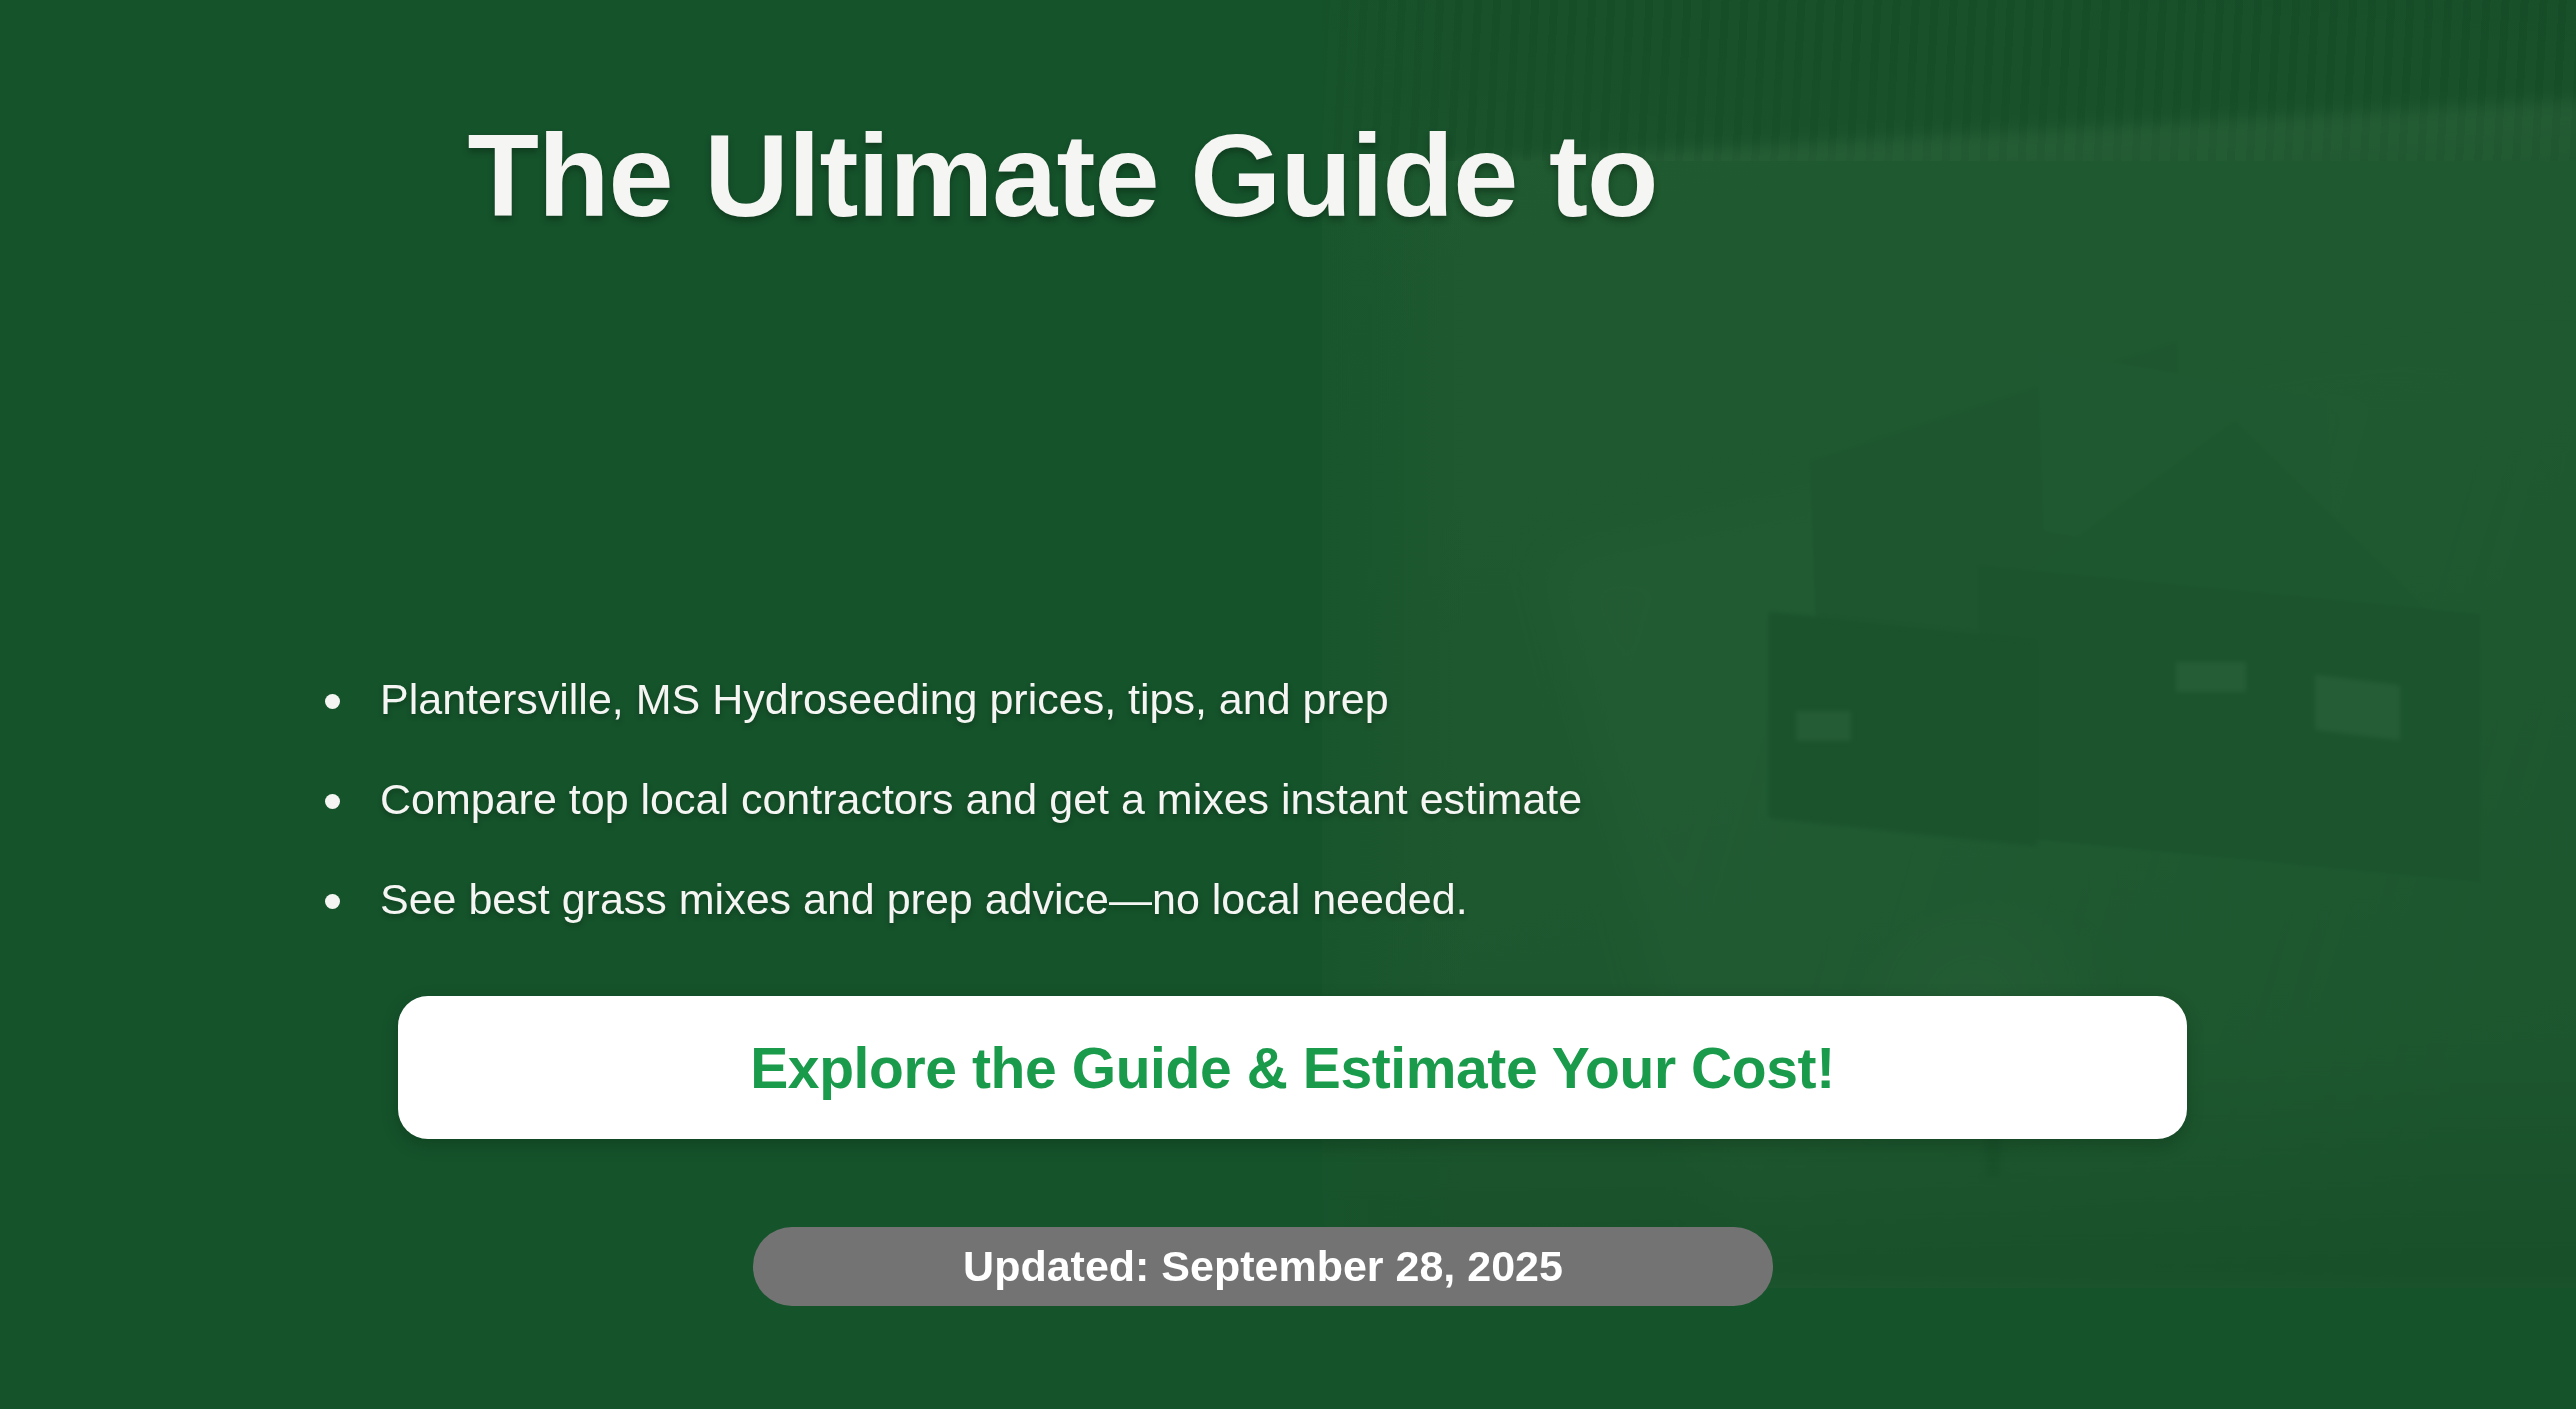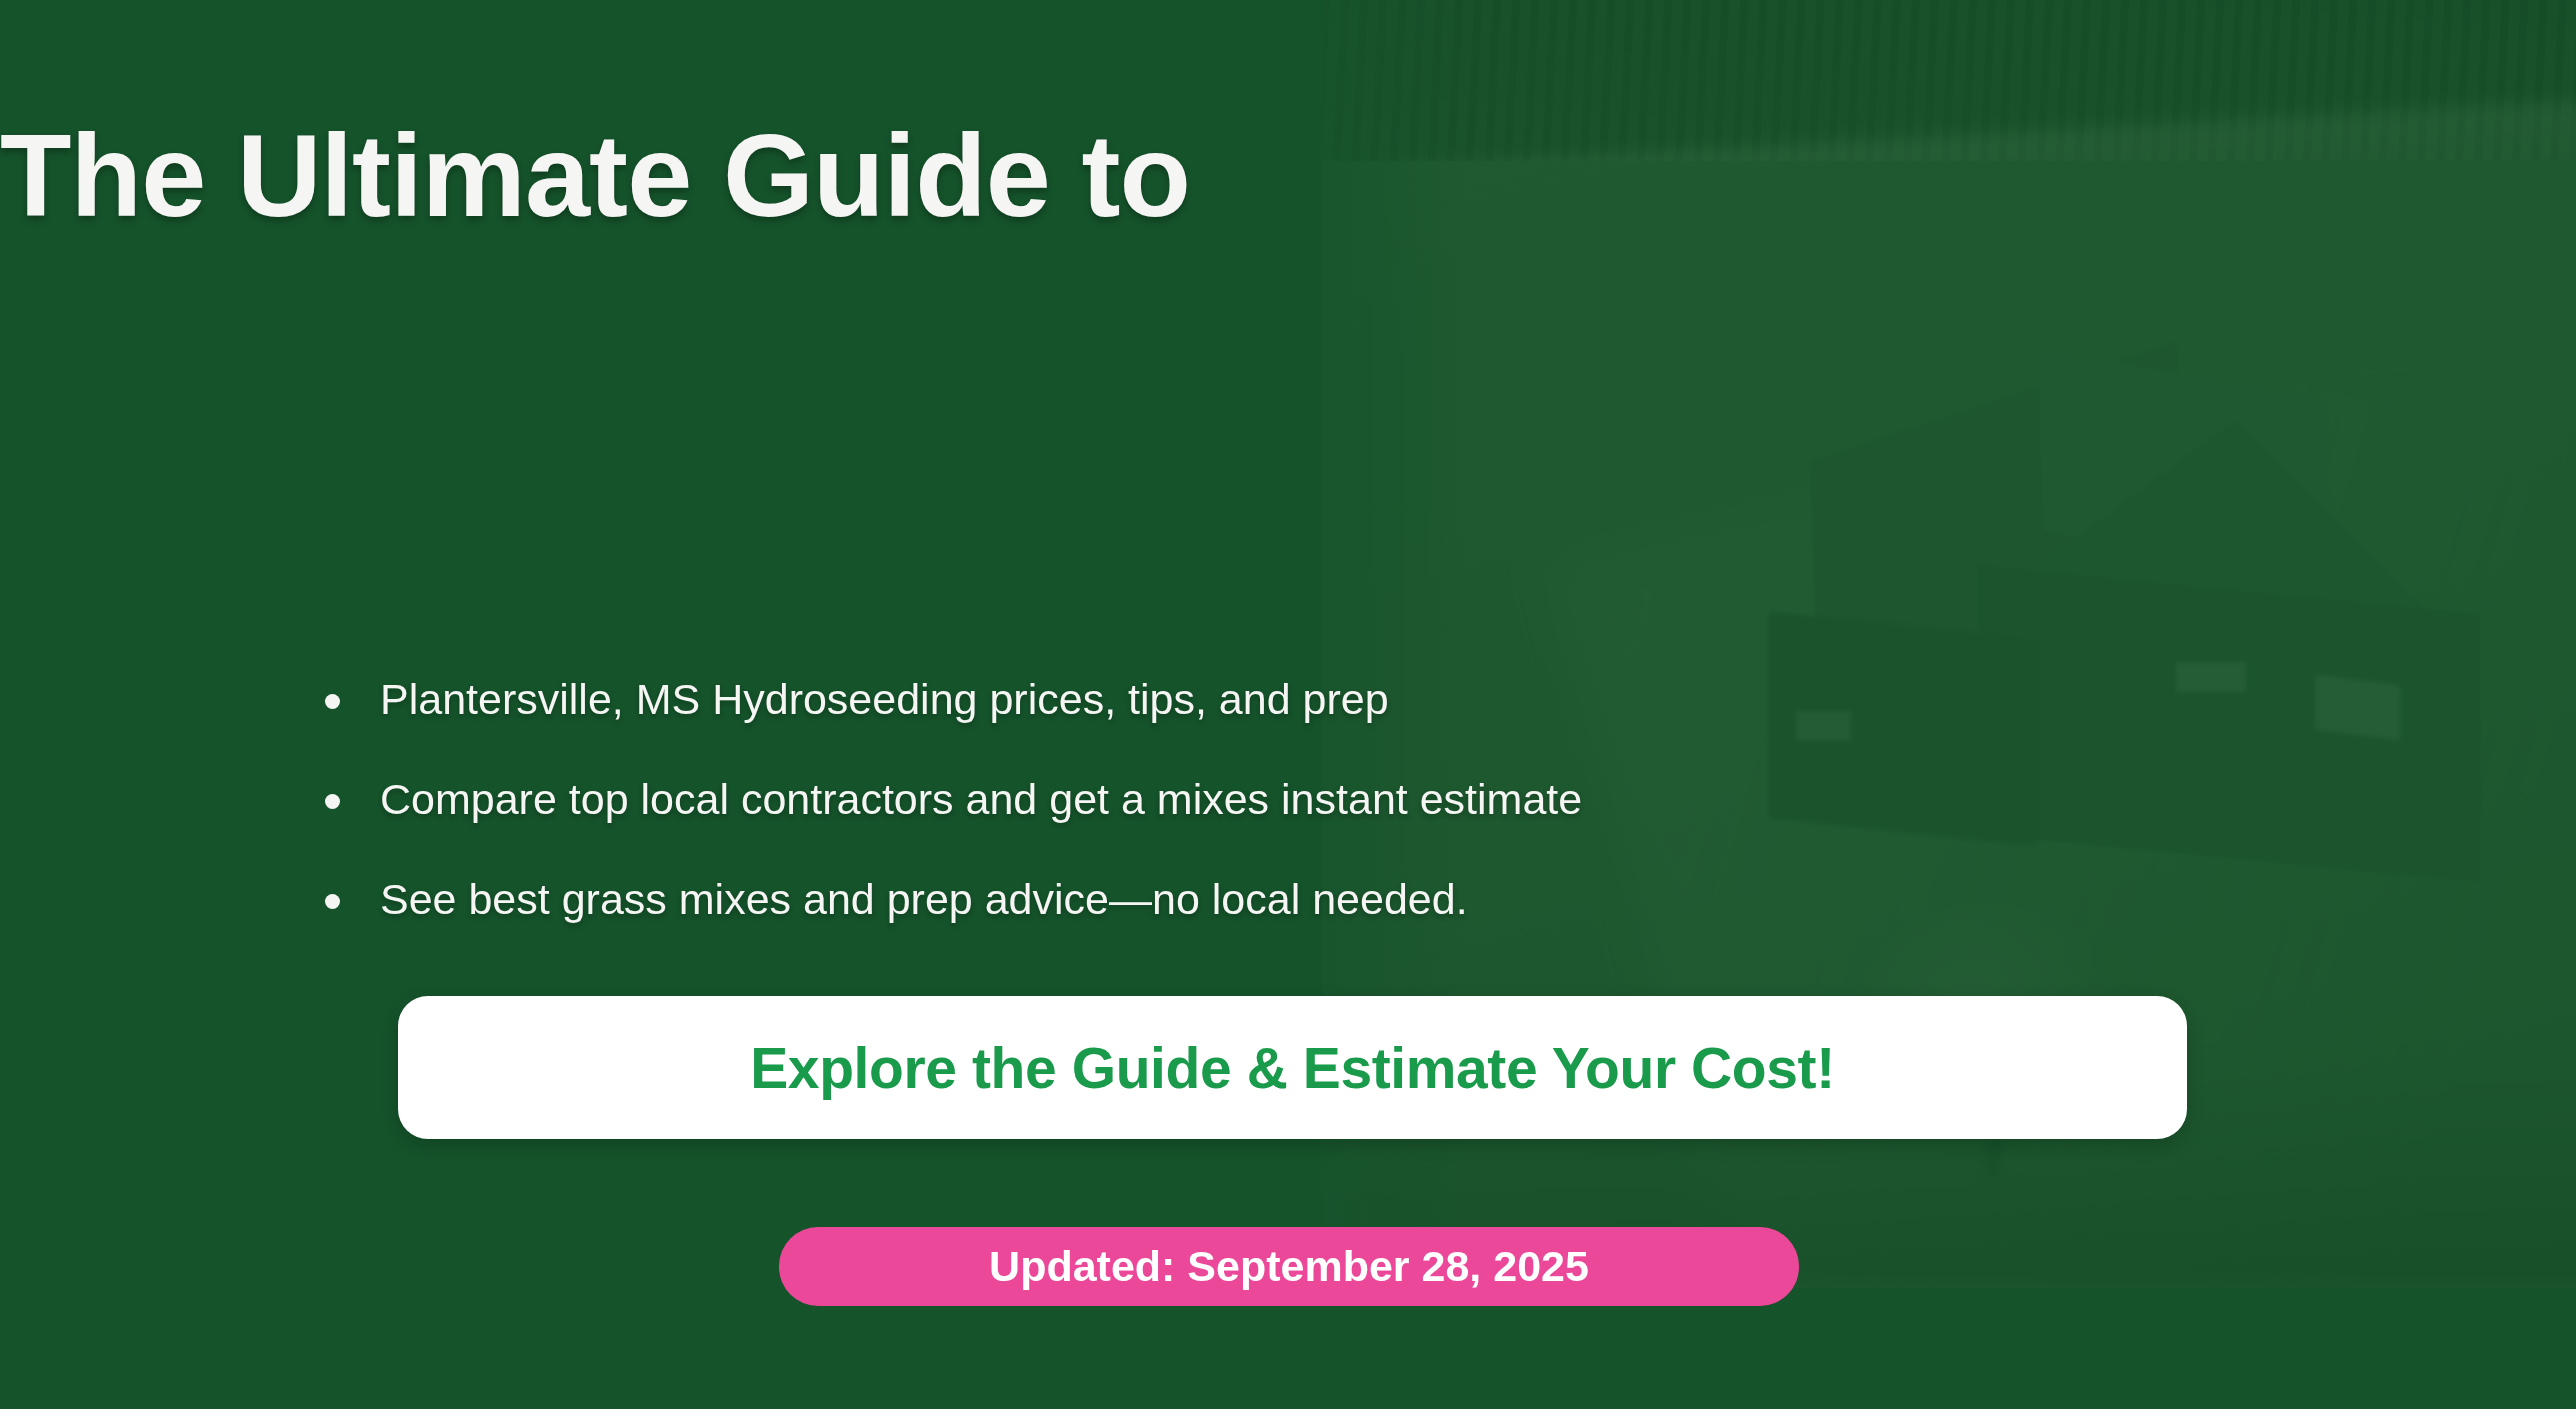--- a/index.html
+++ b/index.html
@@ -171,20 +171,21 @@
   #content {
     position: absolute;
     inset: 0;
     z-index: 5;
   }
 
   #headline {
     position: absolute;
     left: 0; top: 38px;
     width: 2125px;
+    text-align: center;
     font-weight: bold;
     font-size: 117px;
     line-height: 1.03;
     letter-spacing: -0.9px;
     text-shadow: 0 3.6px 6.3px rgba(8, 34, 16, .45);
   }
   .hl-white { color: #F5F5F3; display: block; }
   .hl-accent { color: #A6E847; display: block; }
 
   #bullets {
@@ -234,25 +235,25 @@
   #cta-label {
     color: #1A9B4C;
     font-size: 57px;
     font-weight: bold;
     letter-spacing: -0.4px;
     white-space: nowrap;
   }
 
   #date-badge {
     position: absolute;
-    left: 779px;
+    left: 753px;
     top: 1227px;
     width: 1020px;
     height: 79px;
-    background: #ec4899;
+    background: #737373;
     border-radius: 39px;
     display: flex;
     align-items: center;
     justify-content: center;
   }
   #date-label {
     color: #FFFFFF;
     font-size: 43px;
     font-weight: bold;
     white-space: nowrap;

